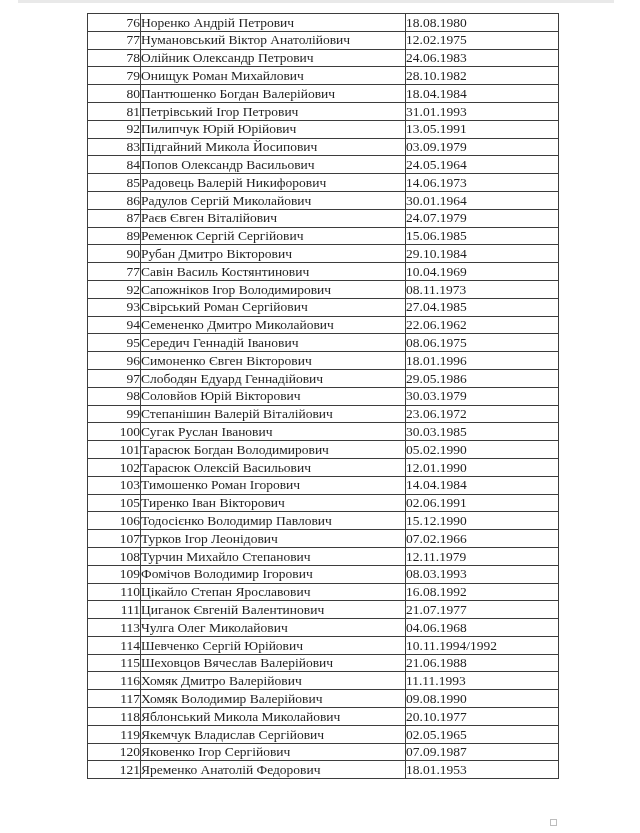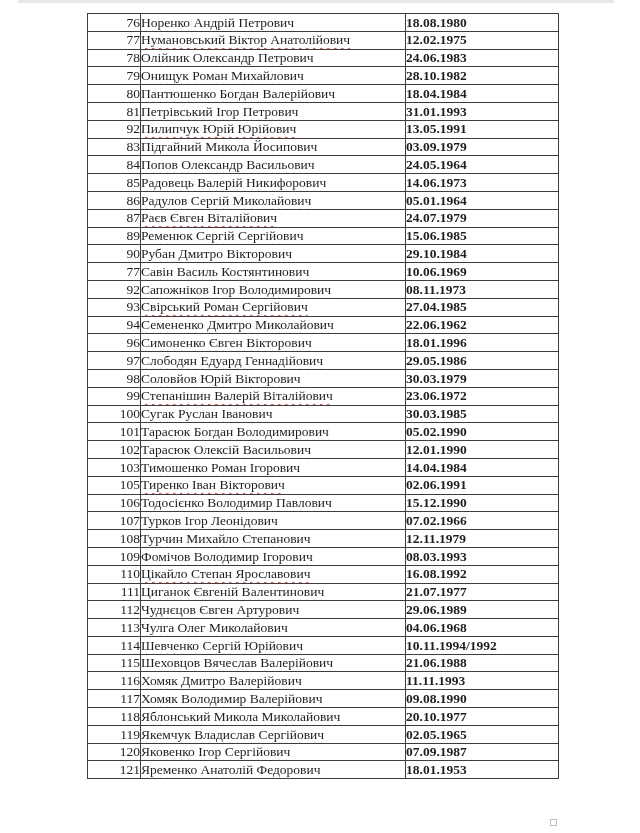--- a/index.html
+++ b/index.html
@@ -45,24 +45,22 @@
   }
   td.col-num {
     text-align: right;
     padding-right: 5px;
   }
   td.col-name {
     padding-left: 7px;
   }
   td.col-date {
     padding-left: 6px;
-    font-weight: bold;
   }
   .misspelled {
-    text-decoration: underline;
     text-decoration-style: wavy;
     text-decoration-color: var(--squiggle-color, #cc3a3a);
     text-decoration-thickness: 1px;
     text-underline-offset: 2.5px;
   }
   .bottom-artifact {
     position: absolute;
     left: 550px;
     top: 819px;
     width: 5px;
@@ -162,21 +160,21 @@
       <span class="misspelled">Радовець Валерій Никифорович</span>
     </td>
     <td class="col-date">14.06.1973</td>
   </tr>
 
   <tr>
     <td class="col-num">86</td>
     <td class="col-name">
       <span class="misspelled">Радулов Сергій Миколайович</span>
     </td>
-    <td class="col-date">05.01.1964</td>
+    <td class="col-date">30.01.1964</td>
   </tr>
 
   <tr>
     <td class="col-num">87</td>
     <td class="col-name">
       <span class="misspelled">Раєв Євген Віталійович</span>
     </td>
     <td class="col-date">24.07.1979</td>
   </tr>
 
@@ -194,21 +192,21 @@
       <span class="misspelled">Рубан Дмитро Вікторович</span>
     </td>
     <td class="col-date">29.10.1984</td>
   </tr>
 
   <tr>
     <td class="col-num">77</td>
     <td class="col-name">
       <span class="misspelled">Савін Василь Костянтинович</span>
     </td>
-    <td class="col-date">10.06.1969</td>
+    <td class="col-date">10.04.1969</td>
   </tr>
 
   <tr>
     <td class="col-num">92</td>
     <td class="col-name">
       <span class="misspelled">Сапожніков Ігор Володимирович</span>
     </td>
     <td class="col-date">08.11.1973</td>
   </tr>
 
@@ -221,20 +219,27 @@
   </tr>
 
   <tr>
     <td class="col-num">94</td>
     <td class="col-name">
       <span class="misspelled">Семененко Дмитро Миколайович</span>
     </td>
     <td class="col-date">22.06.1962</td>
   </tr>
 
+  <tr>
+    <td class="col-num">95</td>
+    <td class="col-name">
+      <span class="misspelled">Середич Геннадій Іванович</span>
+    </td>
+    <td class="col-date">08.06.1975</td>
+  </tr>
 
   <tr>
     <td class="col-num">96</td>
     <td class="col-name">
       <span class="misspelled">Симоненко Євген Вікторович</span>
     </td>
     <td class="col-date">18.01.1996</td>
   </tr>
 
   <tr>
@@ -343,27 +348,20 @@
   </tr>
 
   <tr>
     <td class="col-num">111</td>
     <td class="col-name">
       <span class="misspelled">Циганок Євгеній Валентинович</span>
     </td>
     <td class="col-date">21.07.1977</td>
   </tr>
 
-  <tr>
-    <td class="col-num">112</td>
-    <td class="col-name">
-      <span class="misspelled">Чуднєцов Євген Артурович</span>
-    </td>
-    <td class="col-date">29.06.1989</td>
-  </tr>
 
   <tr>
     <td class="col-num">113</td>
     <td class="col-name">
       <span class="misspelled">Чулга Олег Миколайович</span>
     </td>
     <td class="col-date">04.06.1968</td>
   </tr>
 
   <tr>

